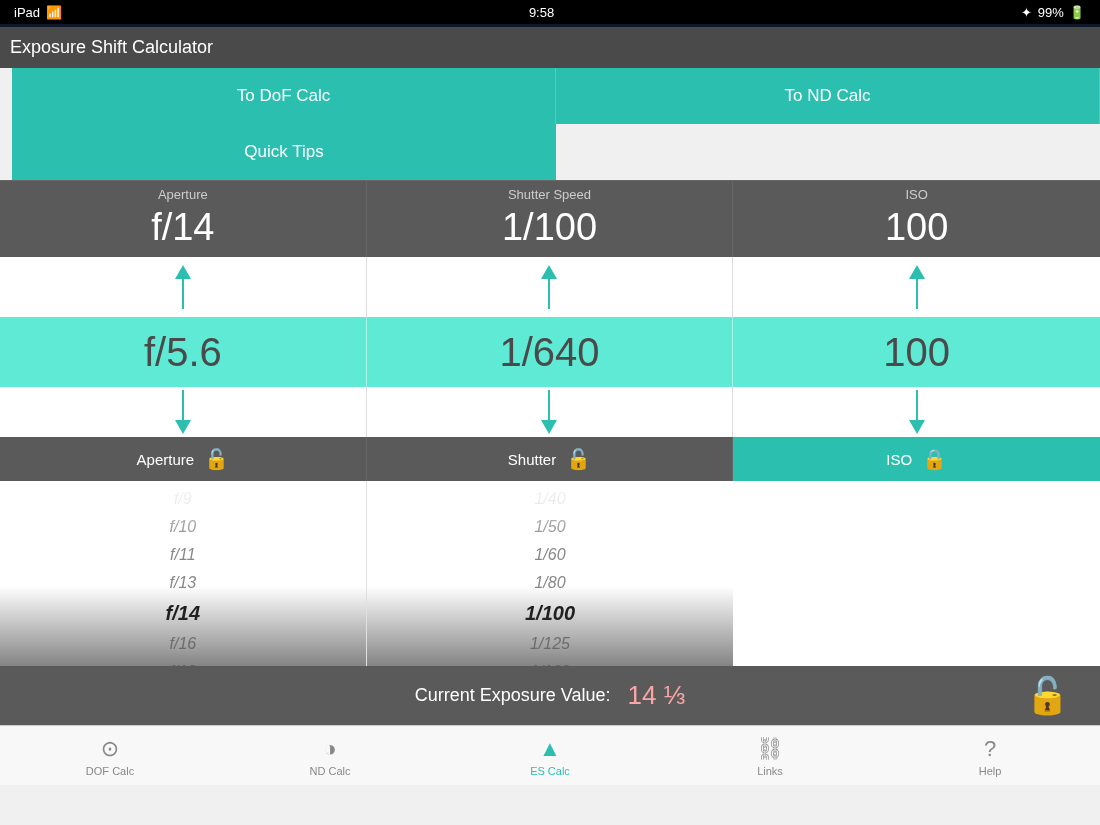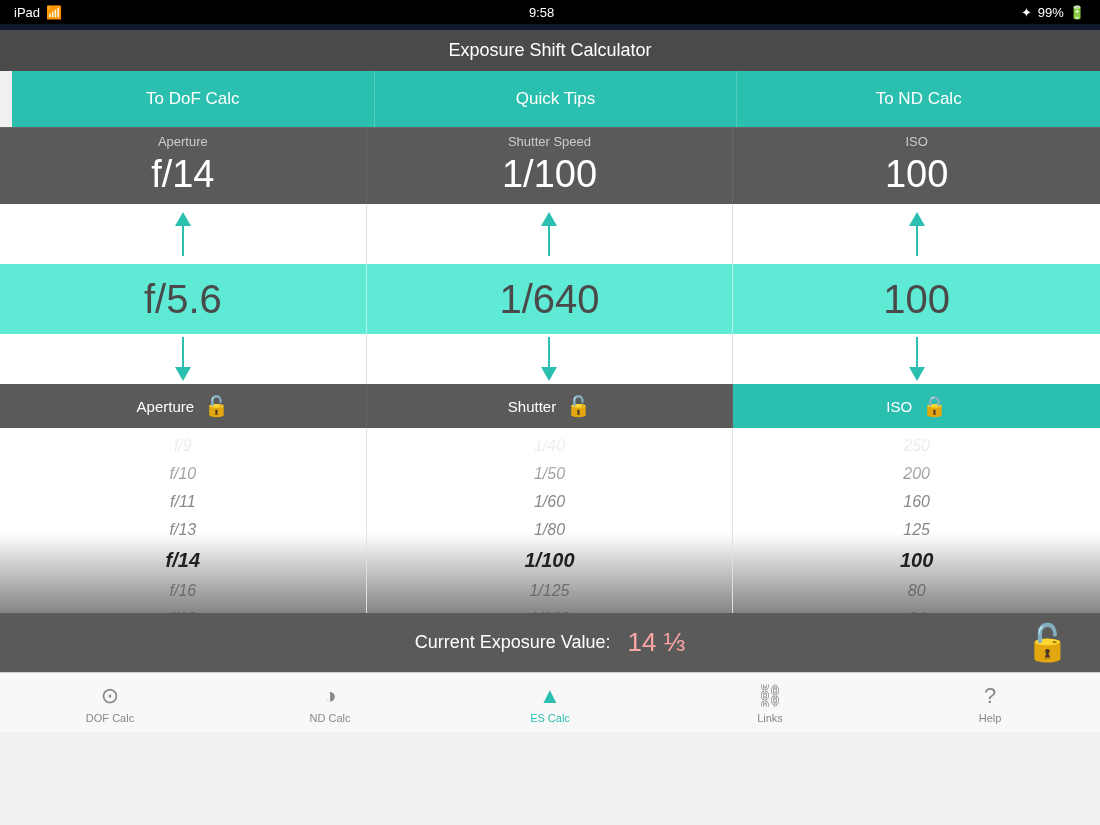--- a/index.html
+++ b/index.html
@@ -23,31 +23,31 @@
       font-size: 13px;
       font-weight: 500;
     }
     .status-left { display: flex; align-items: center; gap: 6px; }
     .status-right { display: flex; align-items: center; gap: 6px; }
 
     
     .title-bar {
       background: #4a4a4a;
       color: white;
-      text-align: center;
+      text-align: left;
       padding: 10px;
       font-size: 18px;
       font-weight: 400;
-      border-top: 6px solid #0f172a;
+      border-top: 3px solid #0f172a;
     }
 
     
     .top-nav {
       display: grid;
-      grid-template-columns: 1fr 1fr 1fr;
+      grid-template-columns: 1fr 1fr;
       margin-left: 12px;
     }
     .top-nav-btn {
       background: #2bbfb0;
       color: white;
       text-align: center;
       padding: 18px 10px;
       font-size: 17px;
       font-weight: 500;
       border-right: 1px solid rgba(255,255,255,0.2);
@@ -293,22 +293,22 @@
     <span>🔋</span>
   </div>
 </div>
 
 <div class="title-bar">
   <span>Exposure Shift Calculator</span>
 </div>
 
 <div class="top-nav">
   <div class="top-nav-btn">To DoF Calc</div>
+  <div class="top-nav-btn">To ND Calc</div>
   <div class="top-nav-btn">Quick Tips</div>
-  <div class="top-nav-btn">To ND Calc</div>
 </div>
 
 <div class="settings-row">
   <div class="setting-cell">
     <div class="setting-label">Aperture</div>
     <div class="setting-value">f/14</div>
   </div>
   <div class="setting-cell">
     <div class="setting-label">Shutter Speed</div>
     <div class="setting-value">1/100</div>
@@ -403,32 +403,20 @@
     <div class="scroll-item">1/50</div>
     <div class="scroll-item">1/60</div>
     <div class="scroll-item">1/80</div>
     <div class="scroll-item selected">1/100</div>
     <div class="scroll-item">1/125</div>
     <div class="scroll-item">1/160</div>
 
     <div class="scroll-fade-bottom"></div>
   </div>
 
-  <div class="scroll-col">
-    <div class="scroll-fade-top"></div>
-    <div class="scroll-item dim">250</div>
-    <div class="scroll-item">200</div>
-    <div class="scroll-item">160</div>
-    <div class="scroll-item">125</div>
-    <div class="scroll-item selected">100</div>
-    <div class="scroll-item">80</div>
-    <div class="scroll-item">64</div>
-
-    <div class="scroll-fade-bottom"></div>
-  </div>
 </div>
 
 <div class="bottom-info">
   <span class="ev-label">Current Exposure Value:</span>
   <span class="ev-value">14 ⅓</span>
   <div class="bottom-lock">🔓</div>
 </div>
 
 <div class="tab-bar">
   <div class="tab-item">

